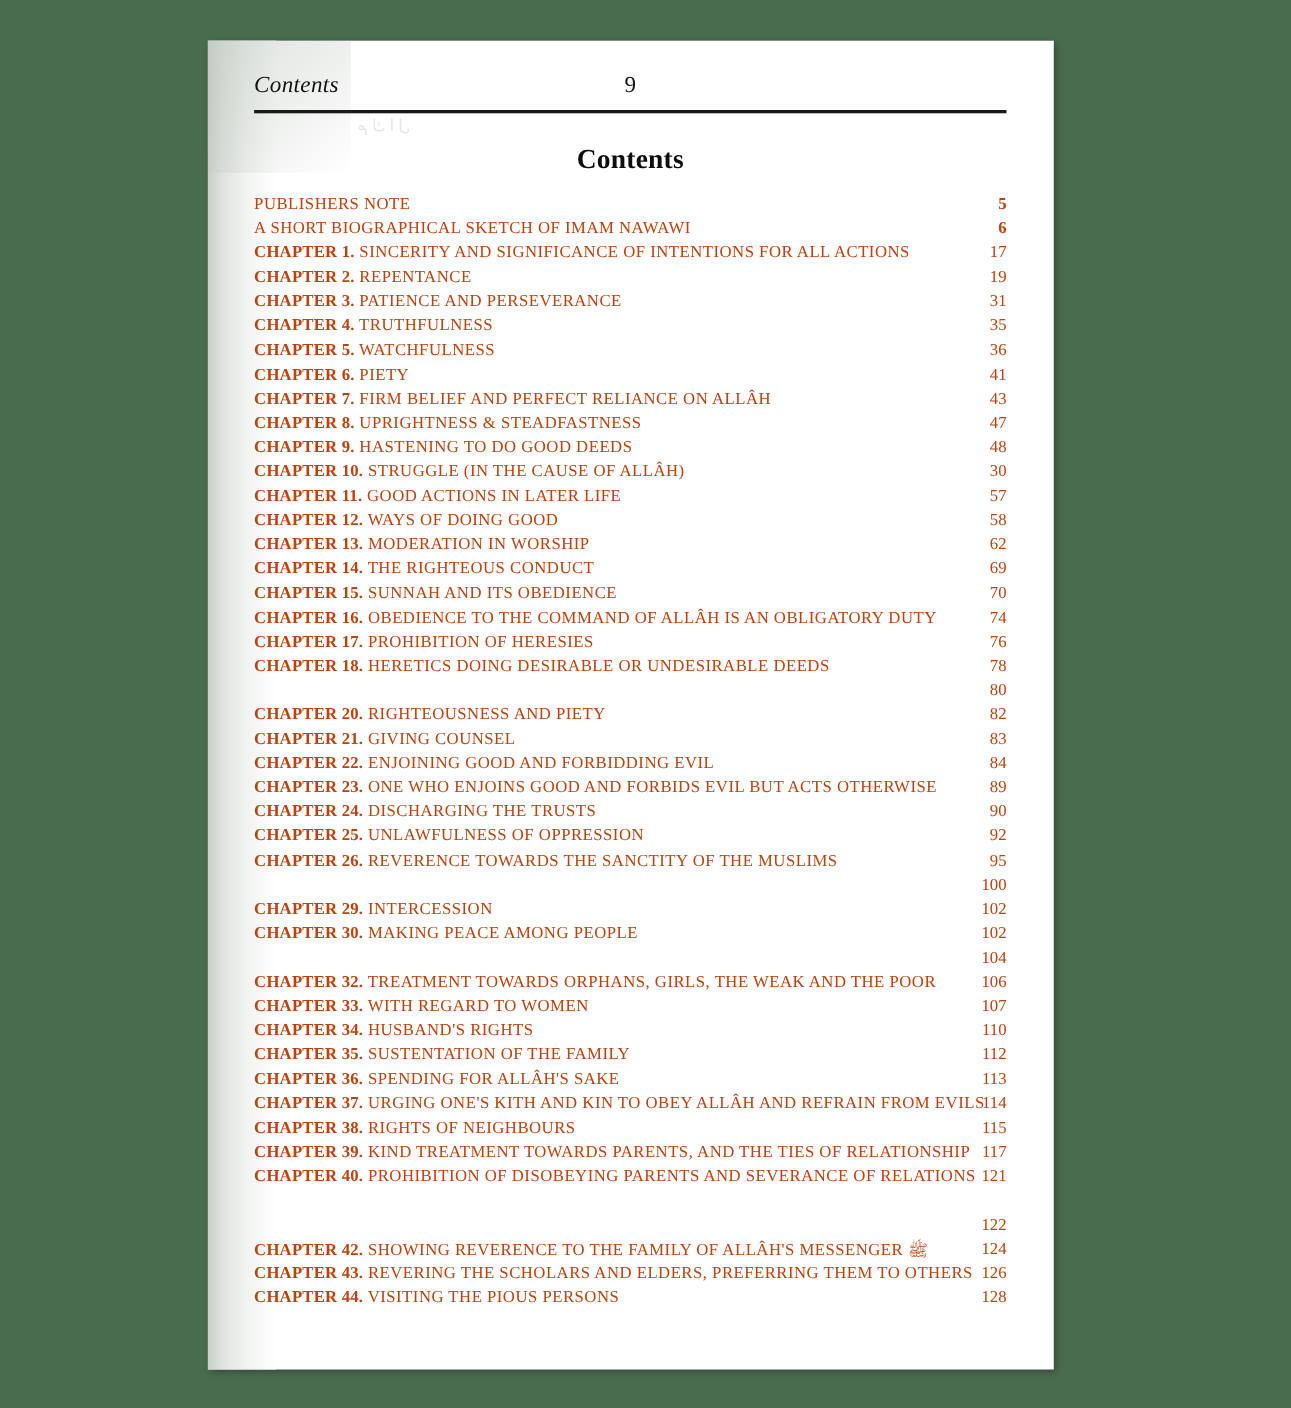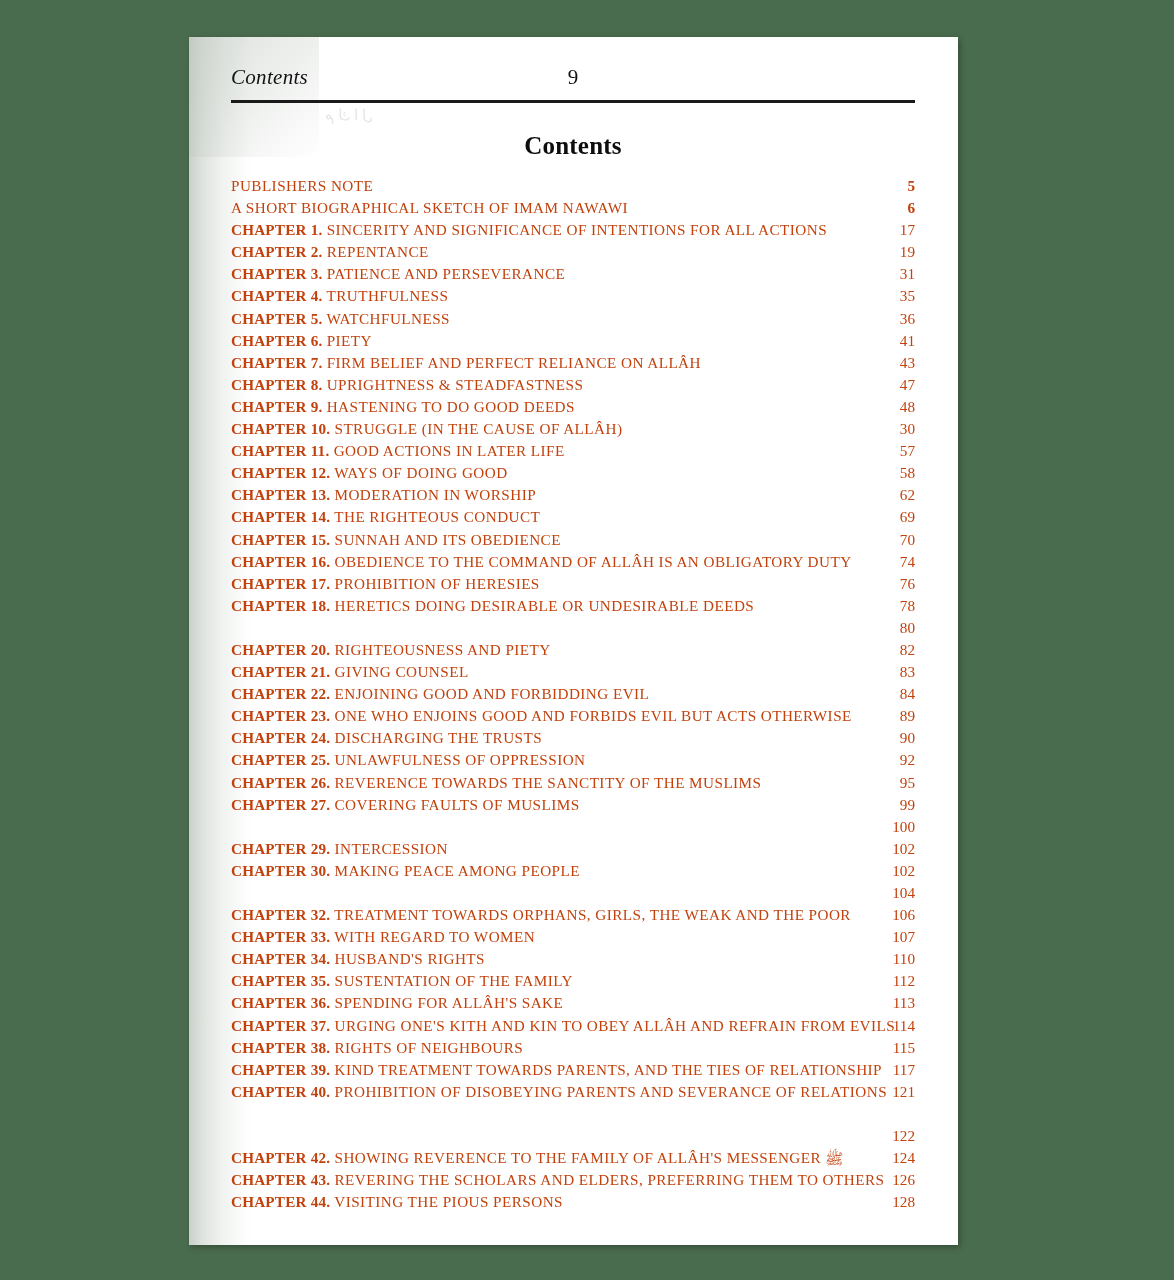--- a/index.html
+++ b/index.html
@@ -312,24 +312,20 @@
         </div>
         <div class="toc-row">
           <span class="entry"><span class="lbl">CHAPTER 25.</span> <span class="ttl">UNLAWFULNESS OF OPPRESSION</span></span>
           <span class="folio">92</span>
         </div>
         <div class="toc-row">
           <span class="entry"><span class="lbl">CHAPTER 26.</span> <span class="ttl">REVERENCE TOWARDS THE SANCTITY OF THE MUSLIMS</span></span>
           <span class="folio">95</span>
         </div>
         <div class="toc-row">
-          <span class="entry"><span class="lbl">CHAPTER 27.</span> <span class="ttl">COVERING FAULTS OF MUSLIMS</span></span>
-          <span class="folio">99</span>
-        </div>
-        <div class="toc-row">
           <span class="folio">100</span>
         </div>
         <div class="toc-row">
           <span class="entry"><span class="lbl">CHAPTER 29.</span> <span class="ttl">INTERCESSION</span></span>
           <span class="folio">102</span>
         </div>
         <div class="toc-row">
           <span class="entry"><span class="lbl">CHAPTER 30.</span> <span class="ttl">MAKING PEACE AMONG PEOPLE</span></span>
           <span class="folio">102</span>
         </div>

